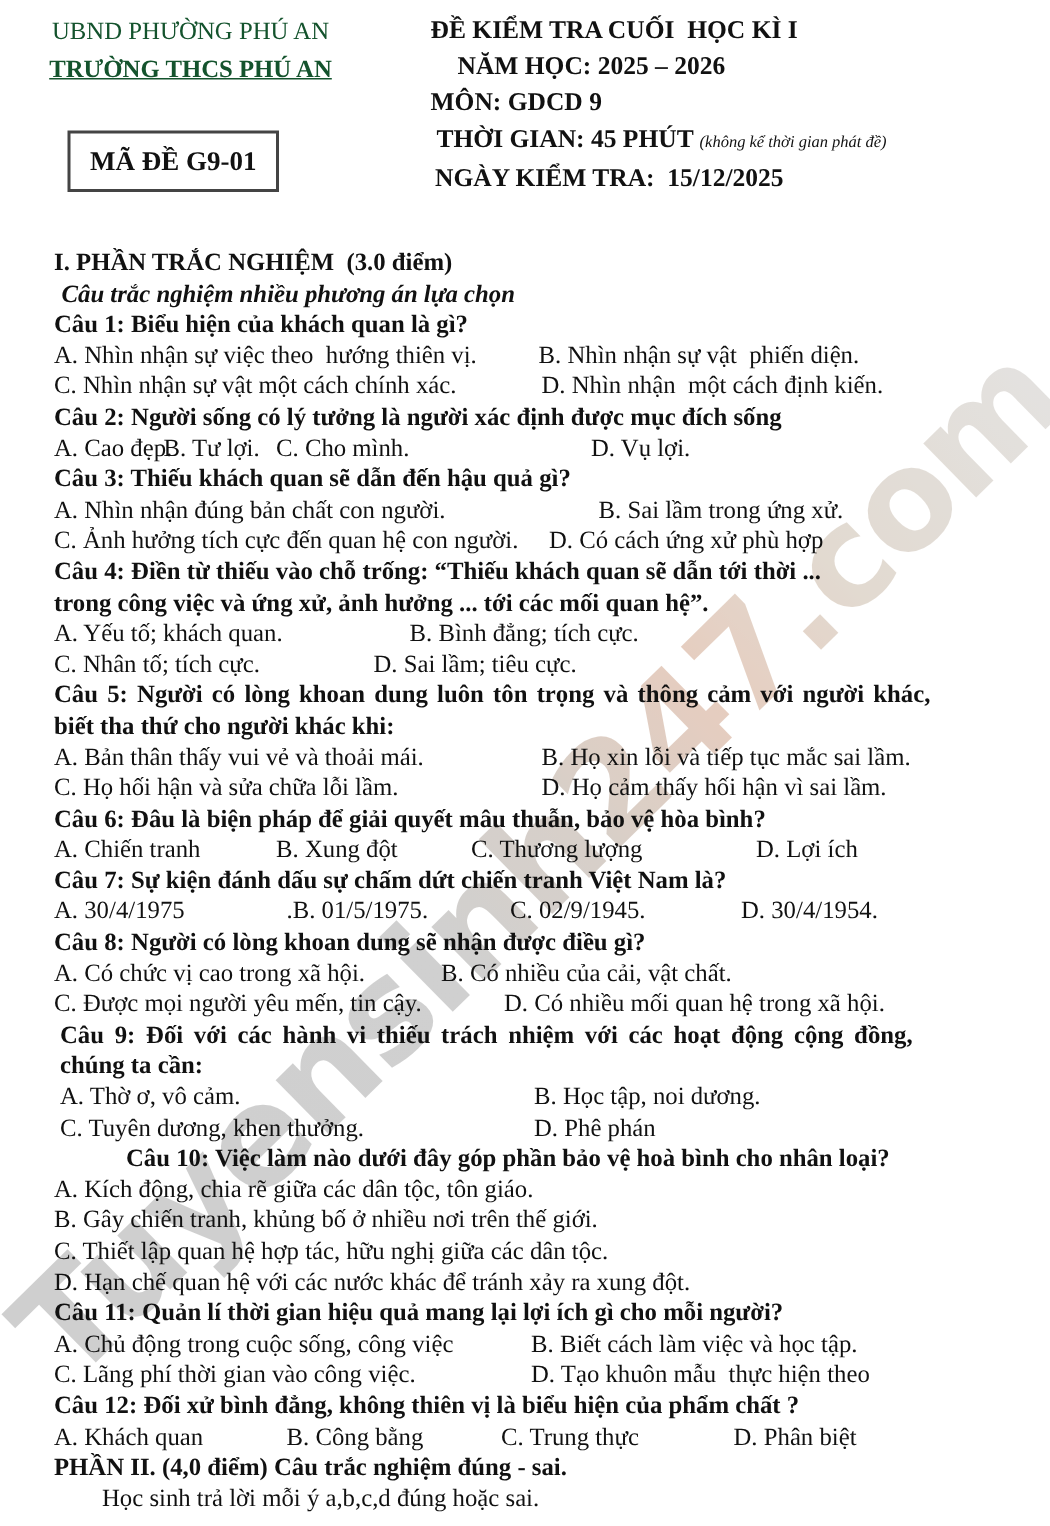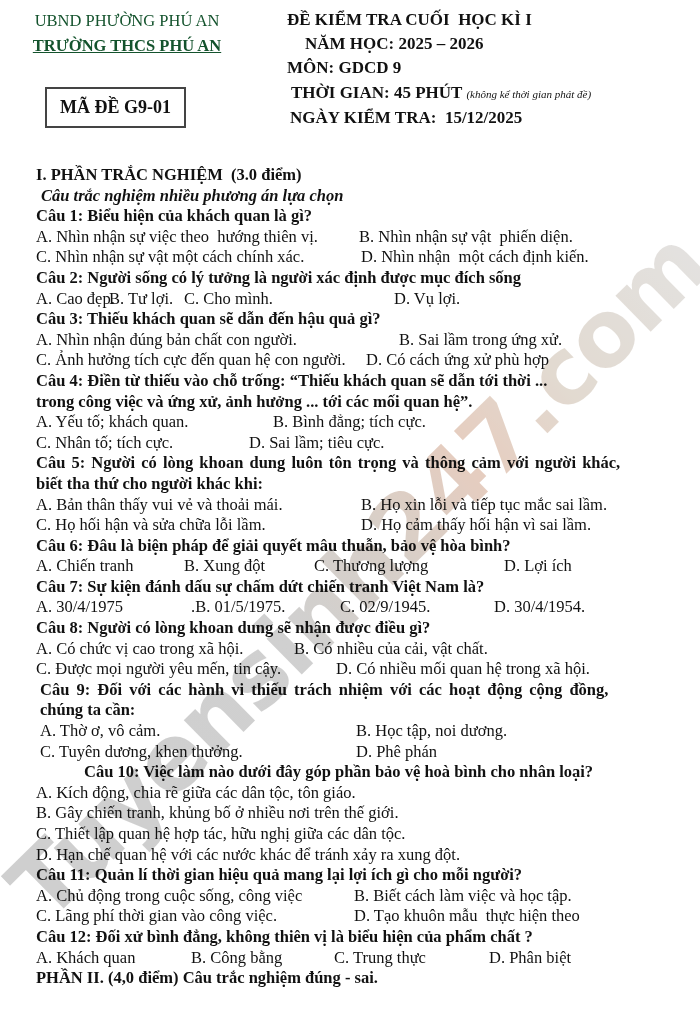--- a/index.html
+++ b/index.html
@@ -224,15 +224,18 @@
       </div>
       <div class="line n">
         <span style="left: 0px;">A. Khách quan</span>
         <span style="left: 155px;">B. Công bằng</span>
         <span style="left: 298px;">C. Trung thực</span>
         <span style="left: 453px;">D. Phân biệt</span>
       </div>
       <div class="line b">
         <span style="left: 0px;">PHẦN II. (4,0 điểm) Câu trắc nghiệm đúng - sai.</span>
       </div>
+      <div class="line n">
+        <span style="left: 32px;">Học sinh trả lời mỗi ý a,b,c,d đúng hoặc sai.</span>
+      </div>
     </div>
 
 </div>
 
 </body></html>

